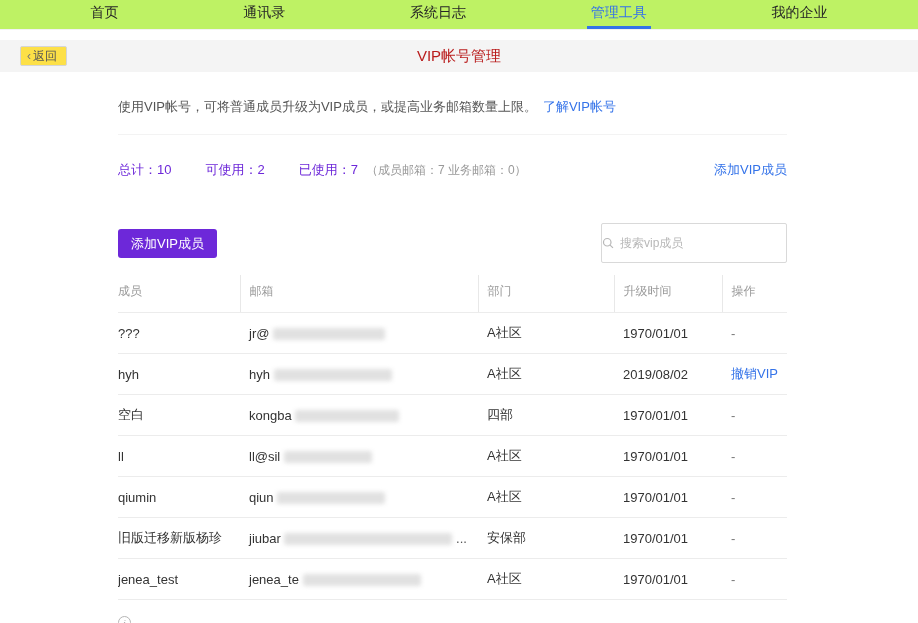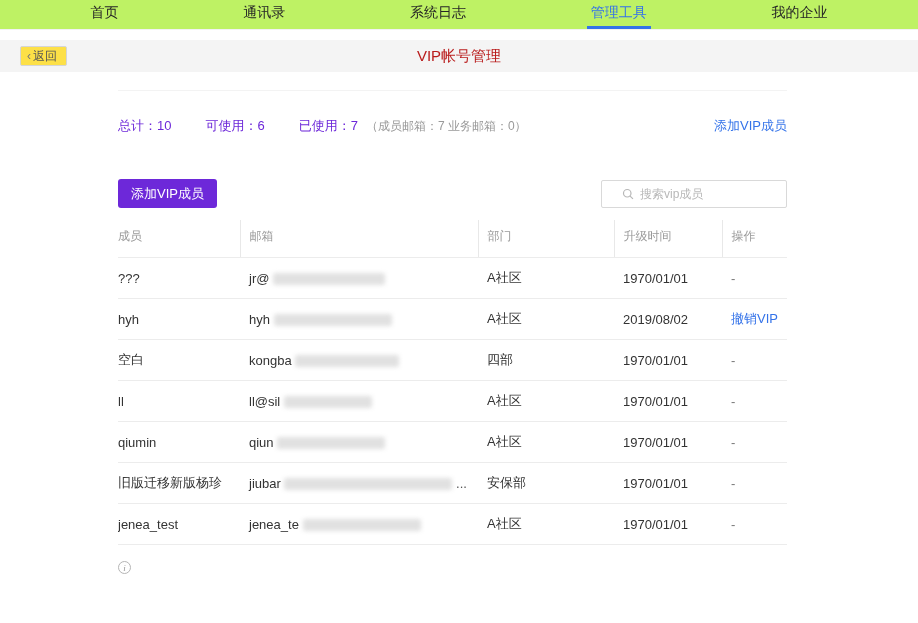--- a/index.html
+++ b/index.html
@@ -89,26 +89,26 @@
     border: none;
     border-radius: 3px;
     font-size: 13px;
     padding: 8px 13px;
     cursor: pointer;
     font-family: inherit;
     line-height: 1;
   }
   .search-box {
     width: 186px;
-    height: 28px;
+    height: 40px;
     border: 1px solid #d9d9d9;
     border-radius: 2px;
     display: flex;
     align-items: center;
-    padding: 0 20px;
+    padding: 0 0;
     background: #fff;
   }
   .search-box svg { flex: 0 0 auto; margin-right: 6px; }
   .search-box input {
     border: none;
     outline: none;
     flex: 1;
     font-size: 12px;
     color: #333;
     font-family: inherit;
@@ -190,26 +190,29 @@
 
   <div class="subheader">
     <button class="back-btn">
       <span class="chev">‹</span><span>返回</span>
     </button>
     <div class="page-title">VIP帐号管理</div>
   </div>
 
   <div class="content">
 
+    <p class="intro">
+      <span>使用VIP帐号，可将普通成员升级为VIP成员，或提高业务邮箱数量上限。</span><a class="link">了解VIP帐号</a>
+    </p>
 
     <div class="divider"></div>
 
     <div class="stats-row">
       <span class="stat">总计：10</span>
-      <span class="stat">可使用：6</span>
+      <span class="stat">可使用：2</span>
       <span class="stat used">已使用：7</span>
       <span class="stat-detail">（成员邮箱：7 业务邮箱：0）</span>
       <a class="link buy">添加VIP成员</a>
     </div>
 
     <div class="toolbar">
       <button class="add-btn">添加VIP成员</button>
       <div class="search-box">
         <svg width="12" height="12" viewBox="0 0 16 16">
           <circle cx="7" cy="7" r="5" fill="none" stroke="#b7b7b7" stroke-width="1.6"></circle>

